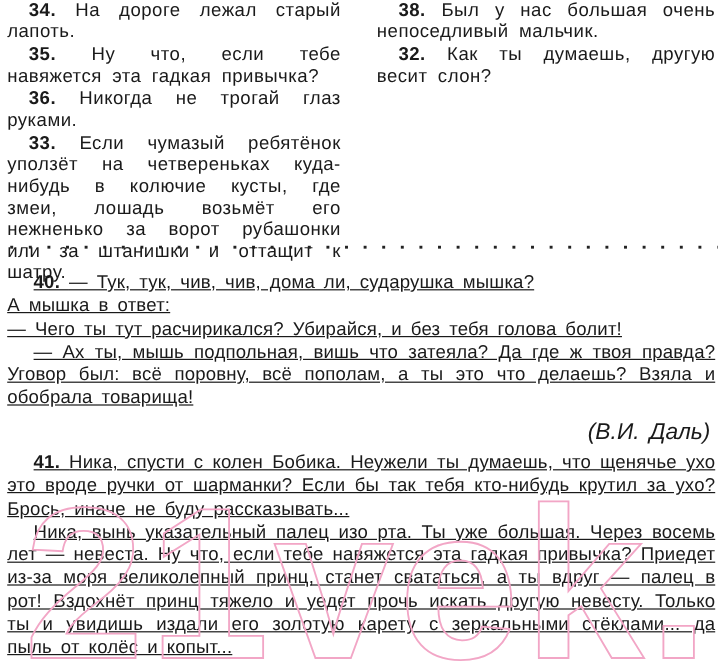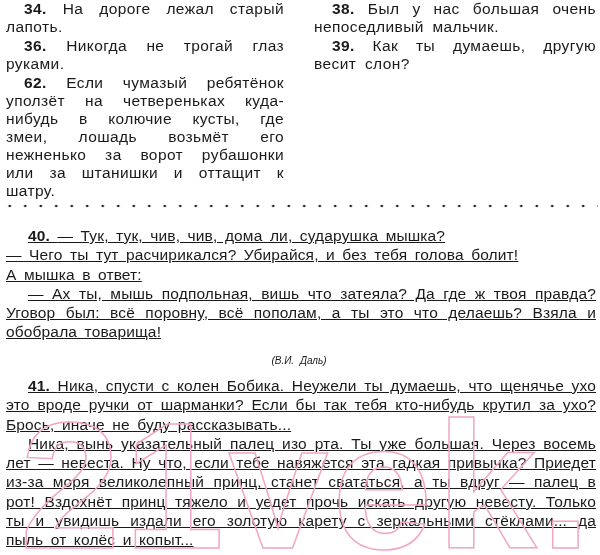--- a/index.html
+++ b/index.html
@@ -29,21 +29,21 @@
 
   
   .lower { position: absolute; left: 6px; width: 590px; }
   .para {
     font-size: 15.5px; line-height: 19.3px; letter-spacing: 0.15px;
     word-spacing: 3px; margin: 0; text-align: justify; text-align-last: left; text-decoration: underline;
   }
   .indent { text-indent: 22px; }
   .num { font-weight: bold; }
   .author {
-    font-size: 10px; font-style: italic; text-align: center; margin: 0;
+    font-size: 19px; font-style: italic; text-align: right; margin: 0;
     line-height: 19px; padding-right: 4px; word-spacing: 3px;
   }
 
   
   .watermark {
     position: absolute; left: 20px; top: 408px; width: 580px; height: 150px;
     pointer-events: none;
   }
   .watermark text {
     font-family: "Liberation Sans", sans-serif; font-weight: bold;
@@ -52,35 +52,36 @@
   }
 </style>
 </head>
 <body>
 
 <div class="page">
 
   <div class="cols">
     <div class="col-left">
       <p class="para-top"><span class="num">34.</span> <span>На дороге лежал старый лапоть.</span></p>
+      <p class="para-top"><span class="num">35.</span> <span>Ну что, если тебе навяжется эта гадкая привычка?</span></p>
       <p class="para-top"><span class="num">36.</span> <span>Никогда не трогай глаз руками.</span></p>
-      <p class="para-top"><span class="num">62.</span> <span>Если чумазый ребятёнок уползёт на четвереньках куда-нибудь в колючие кусты, где змеи, лошадь возьмёт его нежненько за ворот рубашонки или за штанишки и оттащит к шатру.</span></p>
+      <p class="para-top"><span class="num">33.</span> <span>Если чумазый ребятёнок уползёт на четвереньках куда-нибудь в колючие кусты, где змеи, лошадь возьмёт его нежненько за ворот рубашонки или за штанишки и оттащит к шатру.</span></p>
     </div>
     <div class="col-right">
       <p class="para-top"><span class="num">38.</span> <span>Был у нас большая очень непоседливый мальчик.</span></p>
-      <p class="para-top"><span class="num">39.</span> <span>Как ты думаешь, другую весит слон?</span></p>
+      <p class="para-top"><span class="num">32.</span> <span>Как ты думаешь, другую весит слон?</span></p>
     </div>
   </div>
 
   <div class="dots"></div>
 
   <div class="lower" style="top:226px;">
     <p class="para indent"><span class="num">40.</span> <span>— Тук, тук, чив, чив, дома ли, сударушка мышка?</span></p>
+    <p class="para">А мышка в ответ:</p>
     <p class="para">— Чего ты тут расчирикался? Убирайся, и без тебя голова болит!</p>
-    <p class="para">А мышка в ответ:</p>
     <p class="para indent">— Ах ты, мышь подпольная, вишь что затеяла? Да где ж твоя правда? Уговор был: всё поровну, всё пополам, а ты это что делаешь? Взяла и обобрала товарища!</p>
     <p class="author" style="margin-top:9px;">(В.И. Даль)</p>
   </div>
 
   <div class="lower" style="top:376px;">
     <p class="para indent"><span class="num">41.</span> <span>Ника, спусти с колен Бобика. Неужели ты думаешь, что щенячье ухо это вроде ручки от шарманки? Если бы так тебя кто-нибудь крутил за ухо? Брось, иначе не буду рассказывать...</span></p>
     <p class="para indent">Ника, вынь указательный палец изо рта. Ты уже большая. Через восемь лет — невеста. Ну что, если тебе навяжется эта гадкая привычка? Приедет из-за моря великолепный принц, станет свататься, а ты вдруг — палец в рот! Вздохнёт принц тяжело и уедет прочь искать другую невесту. Только ты и увидишь издали его золотую карету с зеркальными стёклами... да пыль от колёс и копыт...</p>
 
   </div>
 

